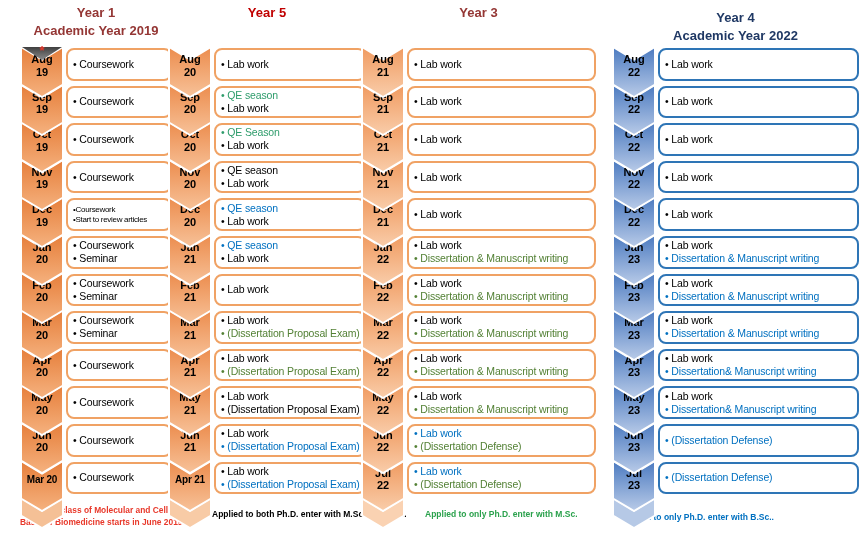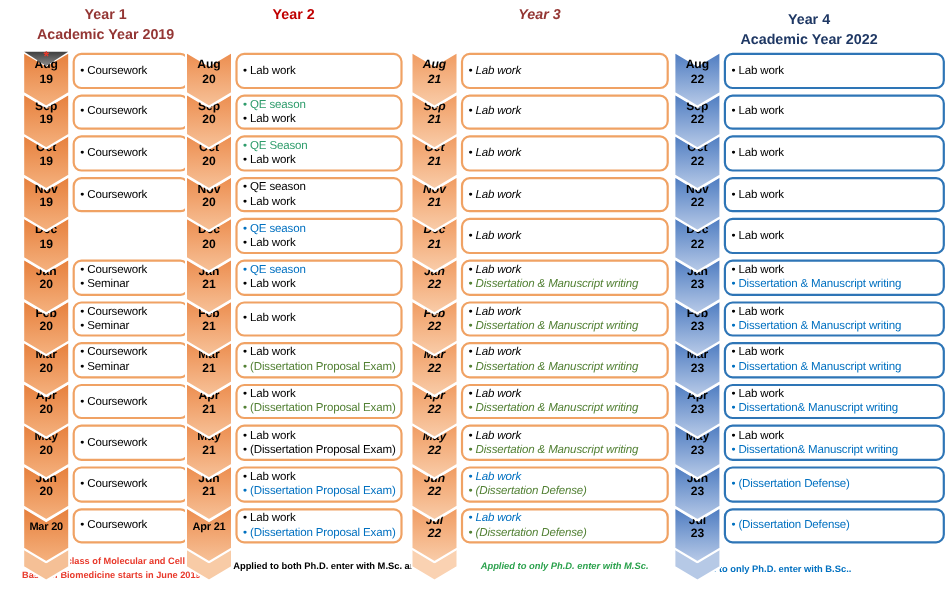--- a/index.html
+++ b/index.html
@@ -1,21 +1,21 @@
 <!DOCTYPE html>
 <html><head>
 <meta charset="utf-8">
 <style>
   html,body{margin:0;padding:0;background:#fff;}
   .canvas{position:relative;width:862px;height:536px;background:#ffffff;
           font-family:"Liberation Sans",sans-serif;overflow:hidden;}
   .col{position:absolute;top:0;height:536px;}
   .col1{left:20px;width:152px;}
   .col2{left:168px;width:198px;}
-  .col3{left:373px;width:235px;font-style:italic;}
+  .col3{left:361px;width:235px;}
   .col4{left:612px;width:247px;}
   .col-header{position:absolute;top:4px;left:-14px;right:-14px;text-align:center;
               font-weight:700;font-size:13px;line-height:18px;color:var(--headerColor);}
   .col4 .col-header{top:9px;}
   .rows{position:absolute;top:46px;left:0;right:0;}
   .row{position:relative;height:37.6px;}
   .chev{position:absolute;left:0;top:0;}
   .chev-label{position:absolute;left:0;top:7px;width:44px;text-align:center;
               font-weight:700;font-size:11px;line-height:12.5px;color:#000;z-index:5;}
   .chev-label.inline{top:14px;font-size:10px;letter-spacing:-0.2px;}
@@ -114,20 +114,24 @@
           </div>
         </div>
         <div class="row" style="z-index: 26;">
           <svg class="chev" width="44" height="52" viewBox="0 0 44 52">
             <polygon points="1,1 22,13.5 43,1 43,38.5 22,51 1,38.5" fill="url(#g0)" stroke="#ffffff" stroke-width="2"></polygon>
           </svg>
           <div class="chev-label">
             <div>Dec</div>
             <div>19</div>
           </div>
+          <div class="mbox">
+            <div class="mline small" style="color: rgb(0, 0, 0);">•Coursework</div>
+            <div class="mline small" style="color: rgb(0, 0, 0);">•Start to review articles</div>
+          </div>
         </div>
         <div class="row" style="z-index: 25;">
           <svg class="chev" width="44" height="52" viewBox="0 0 44 52">
             <polygon points="1,1 22,13.5 43,1 43,38.5 22,51 1,38.5" fill="url(#g0)" stroke="#ffffff" stroke-width="2"></polygon>
           </svg>
           <div class="chev-label">
             <div>Jan</div>
             <div>20</div>
           </div>
           <div class="mbox">
@@ -215,21 +219,21 @@
         </div>
       </div>
     <div class="footnote" style="color: rgb(232, 57, 43);">
         <div class="fn-line">•   The first class of Molecular and Cellular</div>
         <div class="fn-line">Basis of Biomedicine starts in June 2019</div>
       </div>
   </div>
 
   <div class="col col2" style="--headerColor: #c00000; --boxBorder: #f0a264;">
     <div class="col-header">
-      <div>Year 2</div>
+      <div>Year 5</div>
     </div>
     <div class="rows">
         <div class="row" style="z-index: 30;">
           <svg class="chev" width="44" height="52" viewBox="0 0 44 52">
             <defs>
               <linearGradient id="g1" x1="0" y1="0" x2="0" y2="1">
                 <stop offset="0" stop-color="#ec8c4d"></stop>
                 <stop offset="1" stop-color="#f7c299"></stop>
               </linearGradient>
             </defs>

